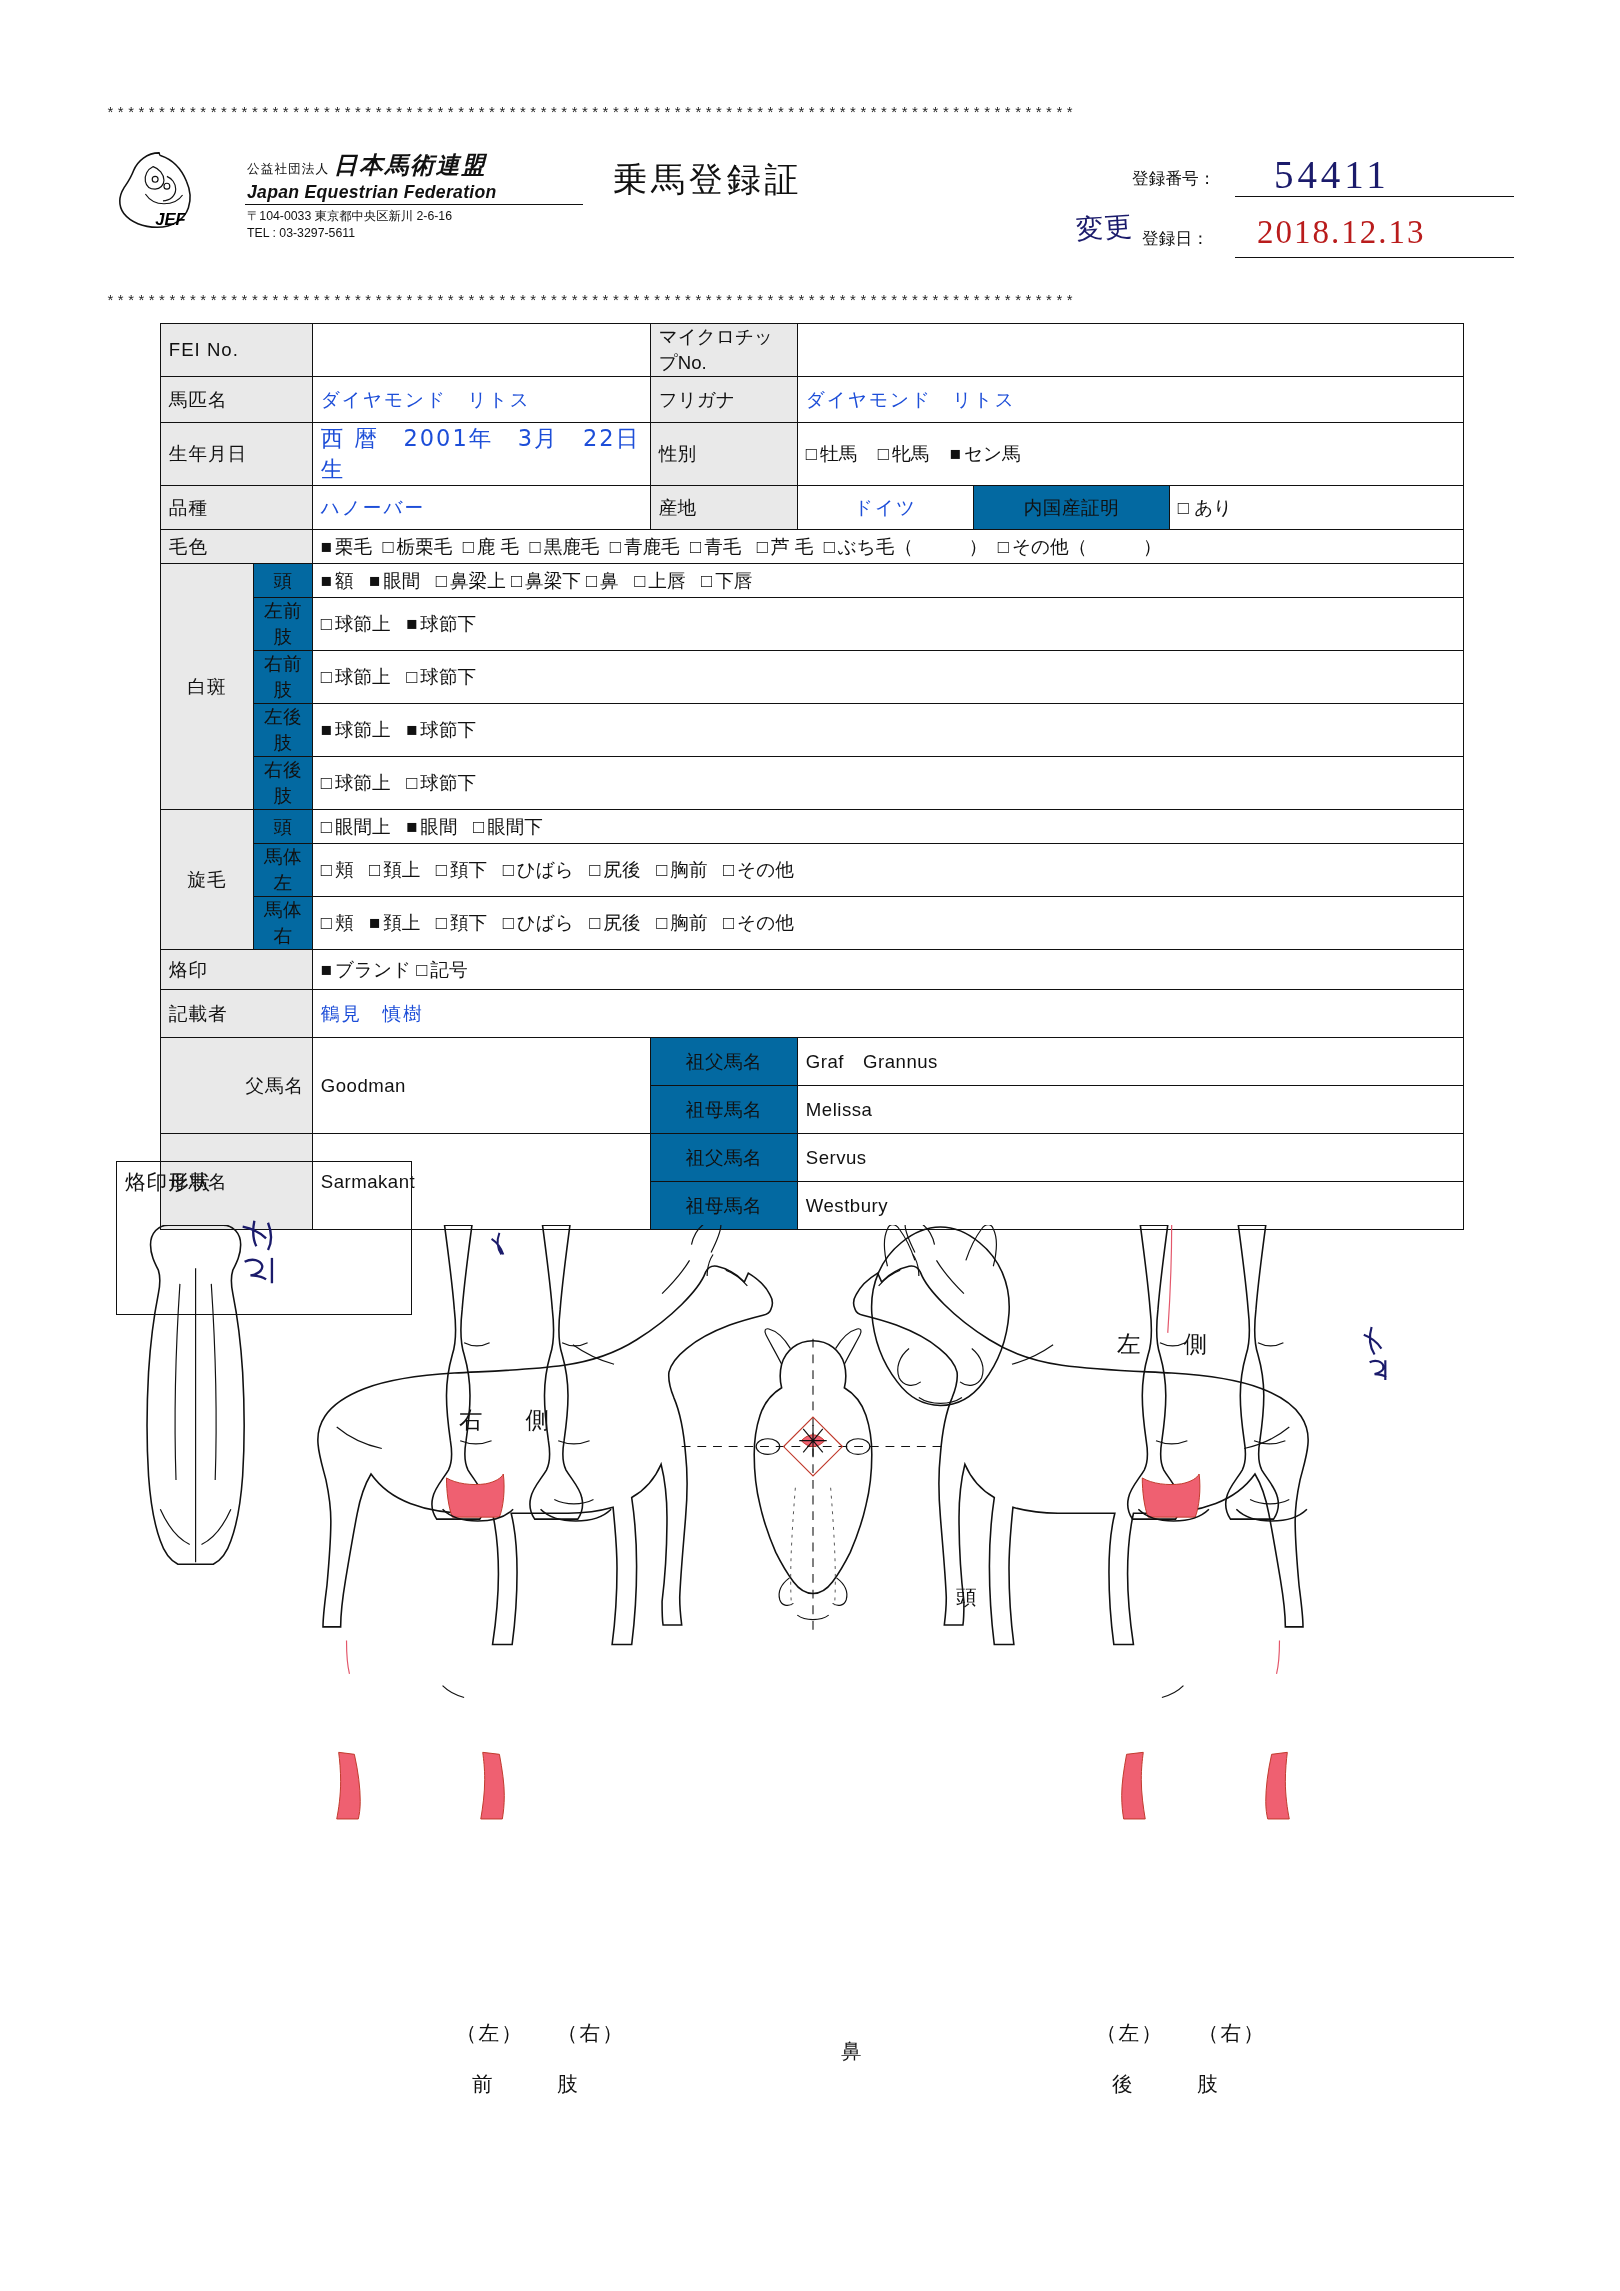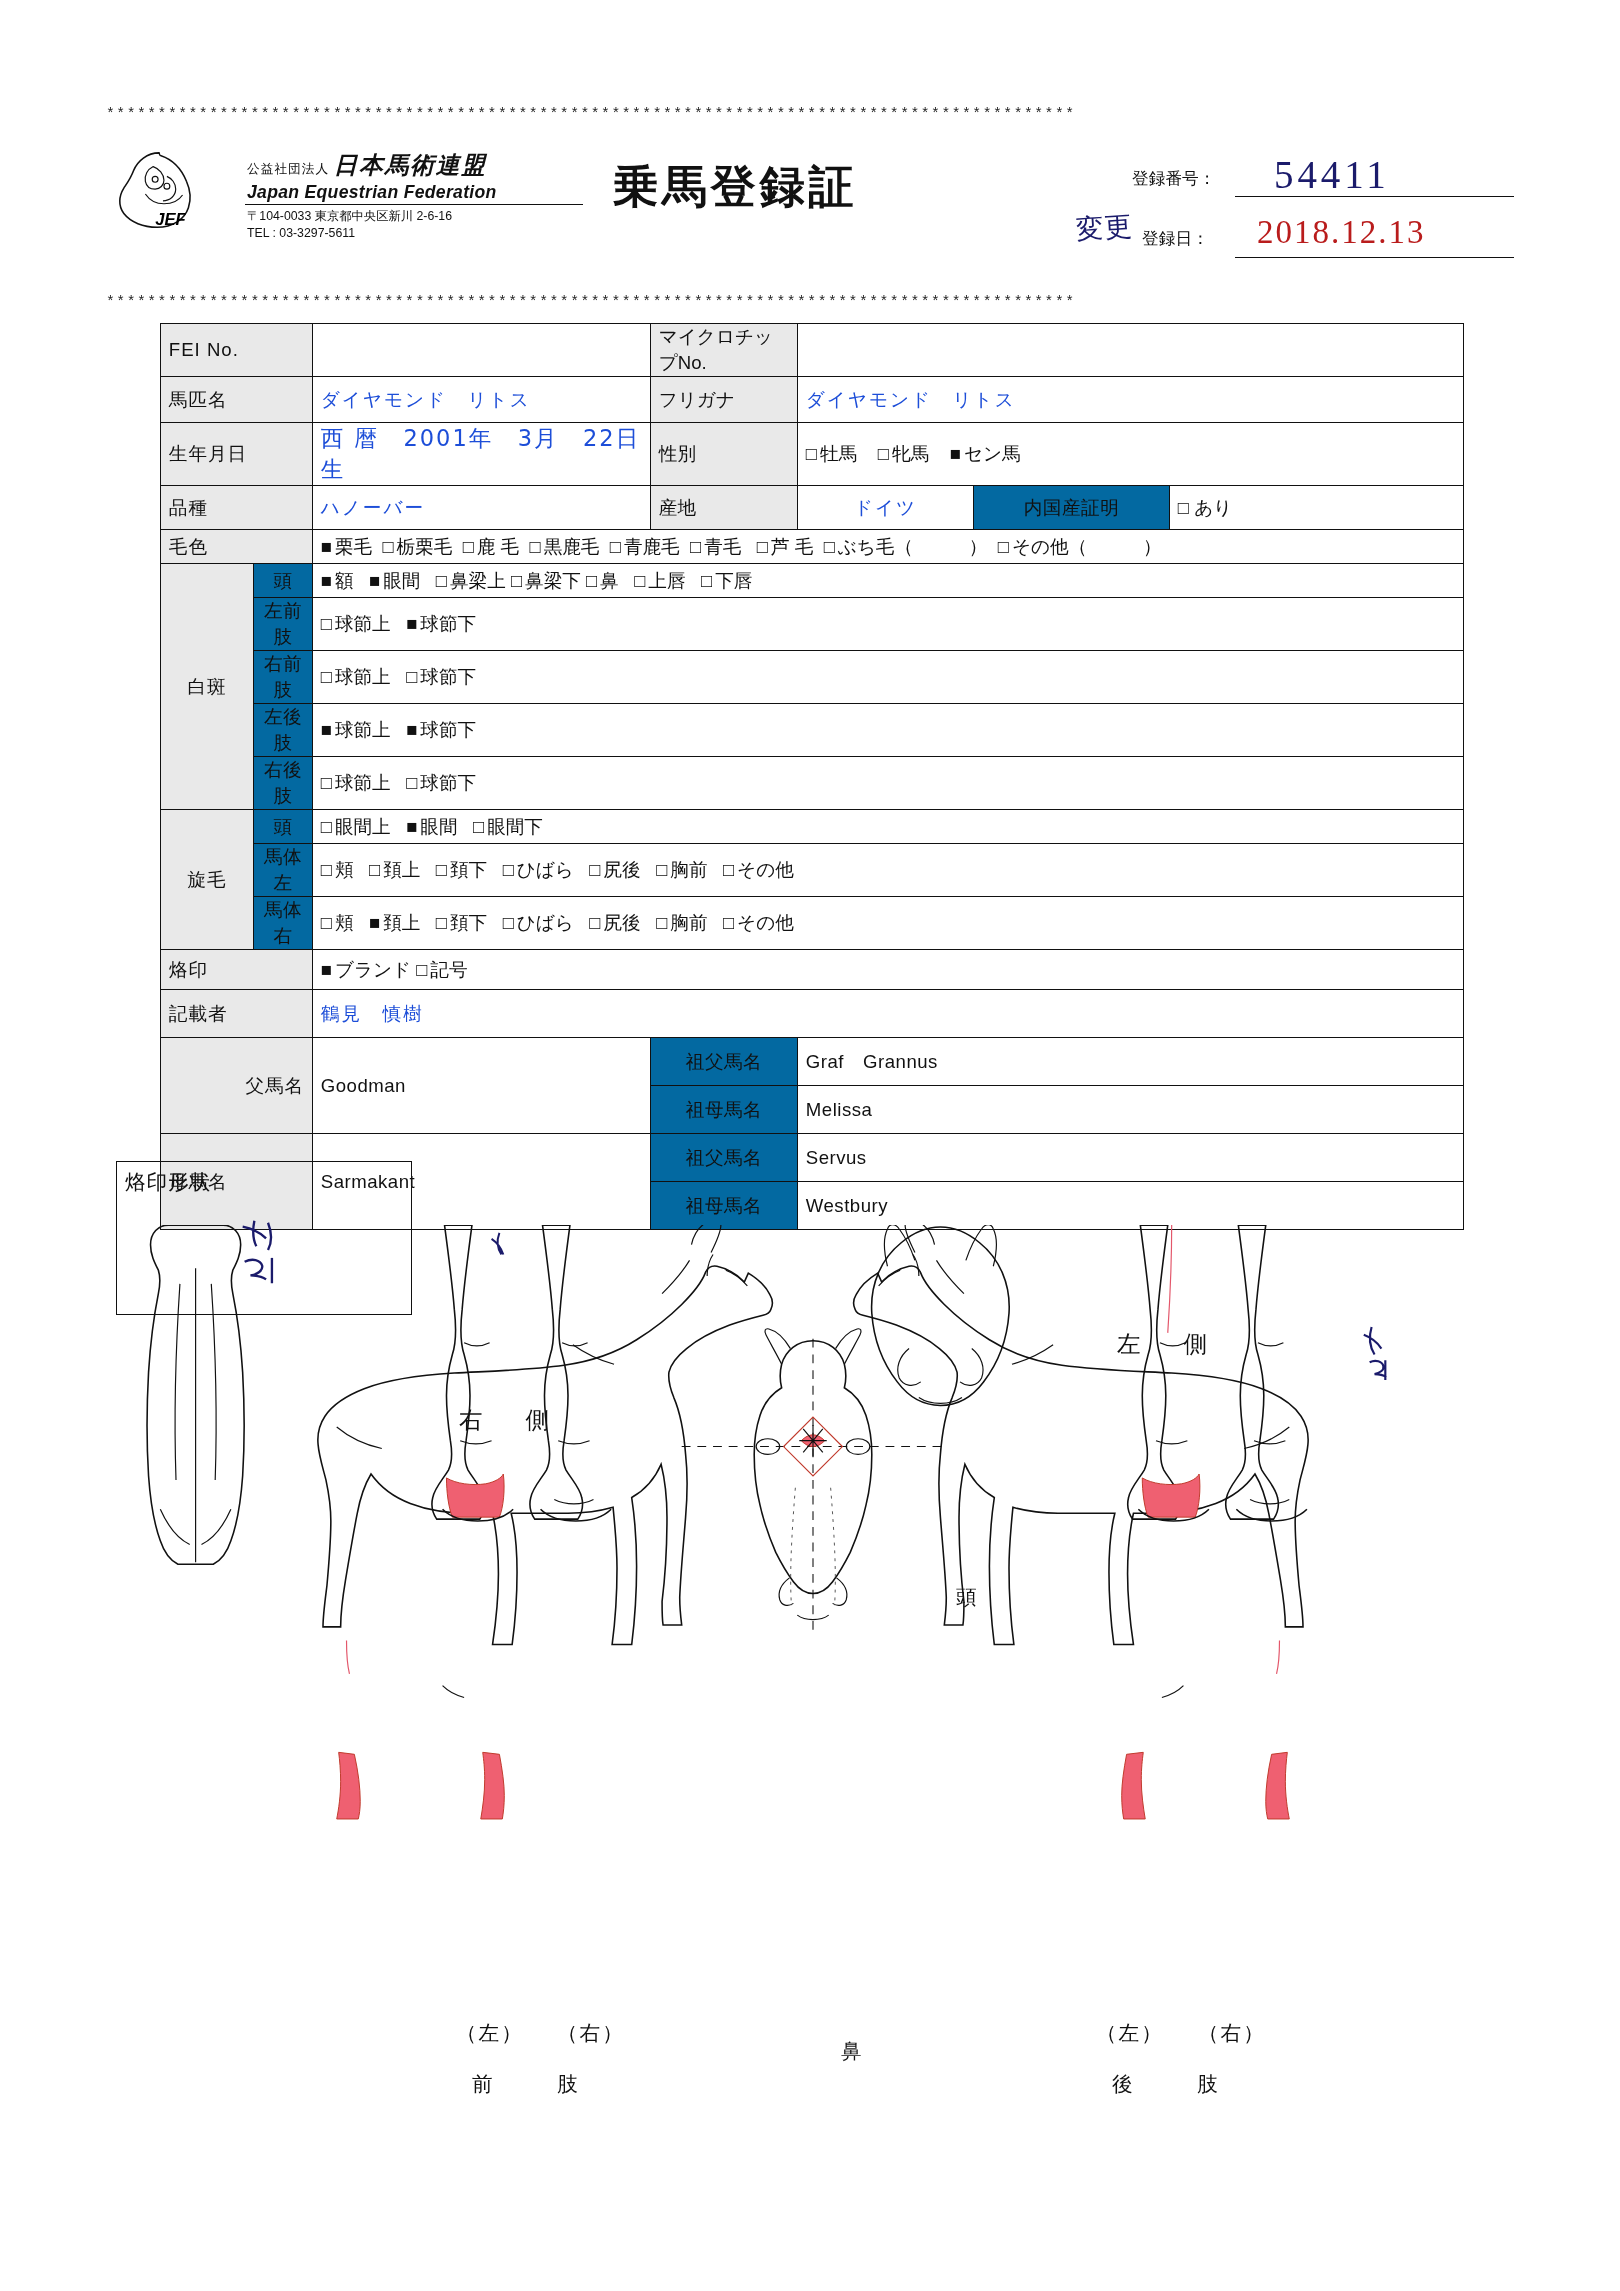--- a/index.html
+++ b/index.html
@@ -14,21 +14,21 @@
 
   .logo-box{position:absolute;left:116px;top:147px;width:137px;height:93px;}
   .logo-svg{position:absolute;left:0;top:0;}
 
   .jef-jp{position:absolute;left:247px;top:149px;font-size:12.7px;letter-spacing:1px;}
   .jef-jp b{font-size:23.5px;letter-spacing:2px;font-family:"DejaVu Sans",sans-serif;font-style:italic;}
   .jef-en{position:absolute;left:247px;top:182px;font-size:17.6px;font-style:italic;font-weight:bold;letter-spacing:0.3px;}
   .jef-addr{position:absolute;left:247px;top:208px;font-size:12.3px;line-height:1.35;}
   .jef-rule{position:absolute;left:245px;top:204px;width:338px;border-top:1.6px solid #111;}
 
-  .doc-title{position:absolute;left:613px;top:157px;font-size:45px;font-weight:bold;letter-spacing:3.9px;
+  .doc-title{position:absolute;left:613px;top:157px;font-size:34px;font-weight:normal;letter-spacing:3.9px;
              font-family:"DejaVu Sans",sans-serif;text-align:center;}
 
   .reg-no-label{position:absolute;left:1132px;top:167px;font-size:16.7px;}
   .reg-no-line{position:absolute;left:1235px;top:196px;width:279px;border-bottom:1.6px solid #111;}
   .reg-no-val{position:absolute;left:1274px;top:152px;font-size:39px;letter-spacing:3.9px;color:#1b1b6b;
               font-family:"Liberation Serif","DejaVu Serif",serif;}
 
   .reg-date-change{position:absolute;left:1076px;top:210px;font-size:27.4px;color:#1b1b6b;letter-spacing:1px;
                    font-family:"DejaVu Sans",sans-serif;transform:rotate(-4deg);}
   .reg-date-label{position:absolute;left:1142px;top:227px;font-size:16.7px;}

